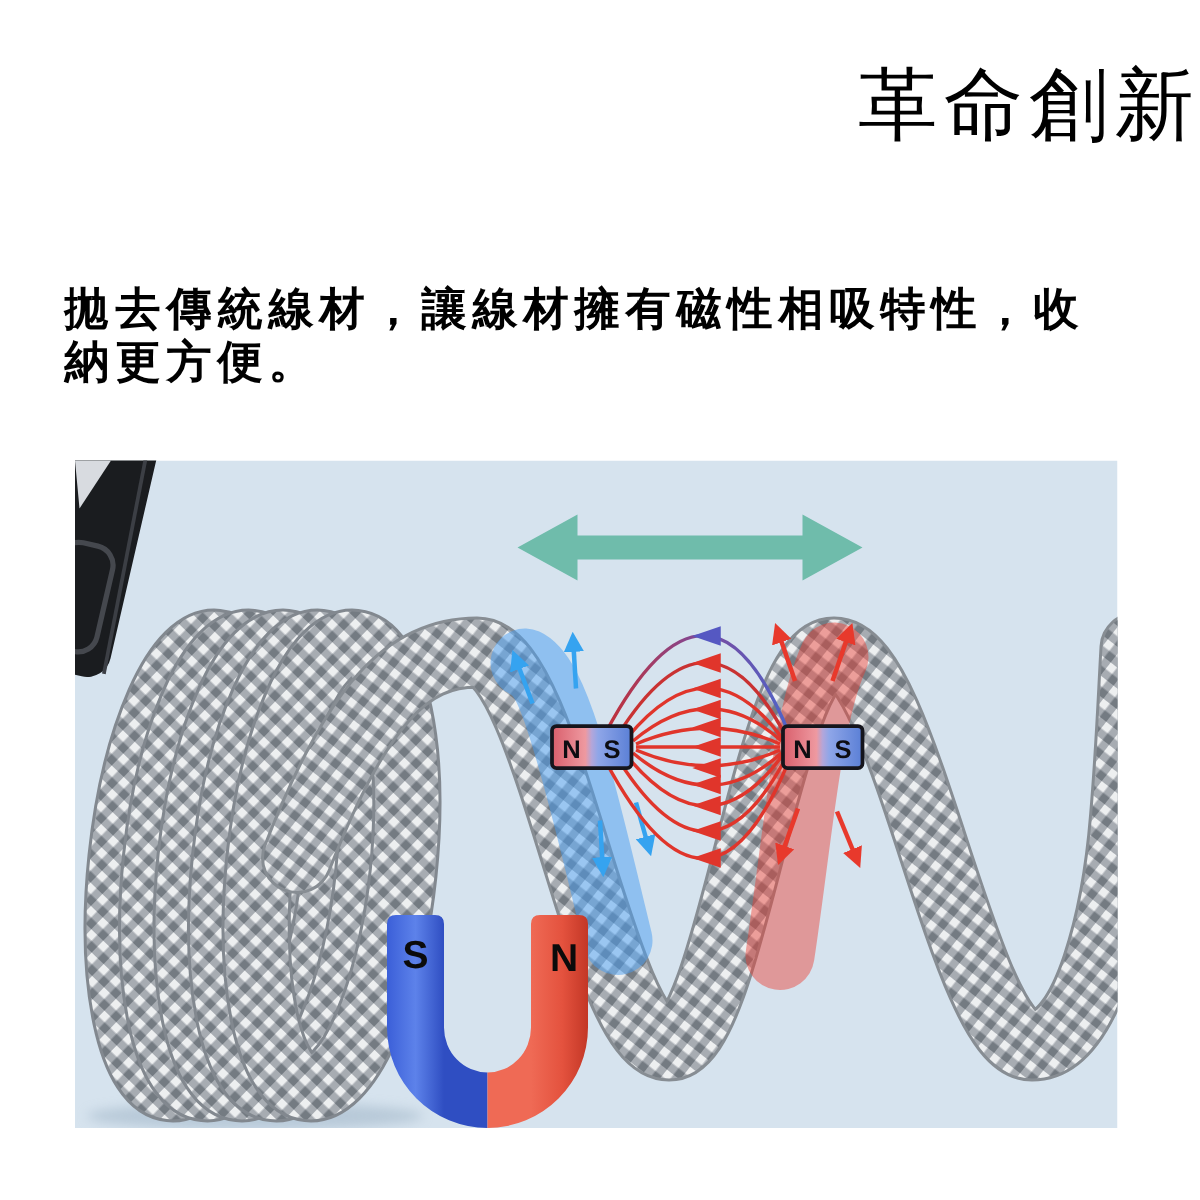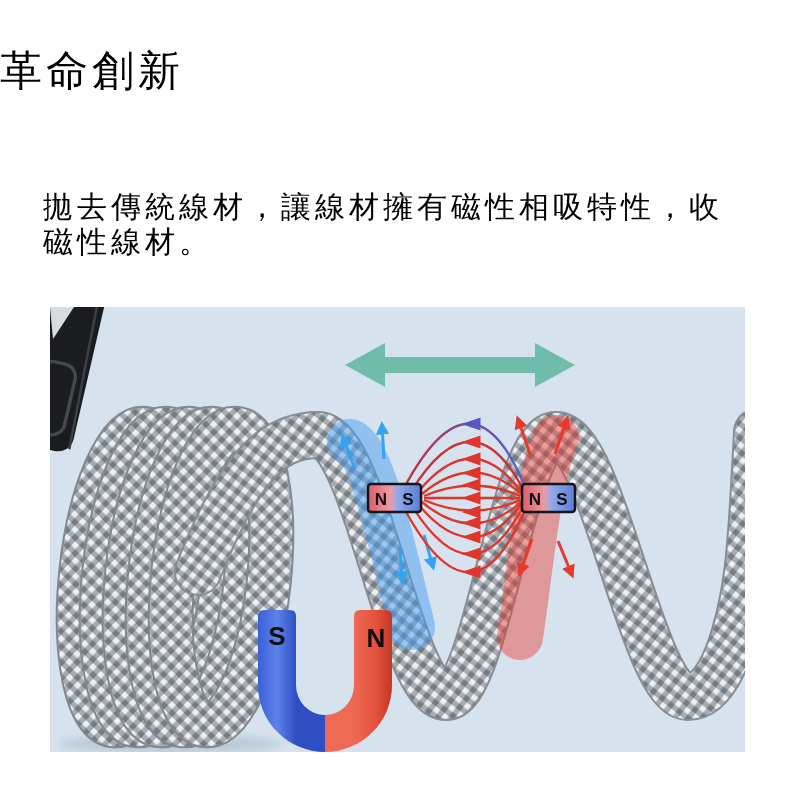--- a/index.html
+++ b/index.html
@@ -1,36 +1,36 @@
 <!DOCTYPE html>
 <html><head>
 <meta charset="utf-8">
 <style>
   html,body{margin:0;padding:0;}
   body{width:800px;height:800px;background:#ffffff;position:relative;overflow:hidden;
        font-family:"Liberation Sans","DejaVu Sans",sans-serif;color:#000;}
-  .headline{position:absolute;top:36px;left:0;width:800px;text-align:left;
-            font-size:42px;font-weight:400;letter-spacing:4px;line-height:70px;}
+  .headline{position:absolute;top:36px;left:0;width:800px;text-align:right;
+            font-size:53px;font-weight:400;letter-spacing:4px;line-height:70px;}
   .headline div{white-space:nowrap;}
   .desc{position:absolute;top:189px;left:43px;width:716px;
-        font-size:30px;font-weight:400;letter-spacing:4px;line-height:35px;}
+        font-size:30px;font-weight:700;letter-spacing:4px;line-height:35px;}
   .desc div{white-space:nowrap;}
   .photo{position:absolute;left:50px;top:307px;width:695px;height:445px;}
   .photo svg{display:block;}
 </style>
 </head>
 <body>
 
 <div class="headline">
   <div>革命創新</div>
 </div>
 
 <div class="desc">
   <div>拋去傳統線材，讓線材擁有磁性相吸特性，收</div>
-  <div>磁性線材。</div>
+  <div>納更方便。</div>
 </div>
 
 <div class="photo">
 <svg width="695" height="445" viewBox="0 0 695 445" xmlns="http://www.w3.org/2000/svg">
   <defs>
     <pattern id="braid" width="11" height="11" patternUnits="userSpaceOnUse" patternTransform="rotate(38)">
       <rect width="11" height="11" fill="#a7acb2"></rect>
       <rect width="5.5" height="5.5" fill="#edeff0"></rect>
       <rect x="5.5" y="5.5" width="5.5" height="5.5" fill="#747b82"></rect>
     </pattern>

